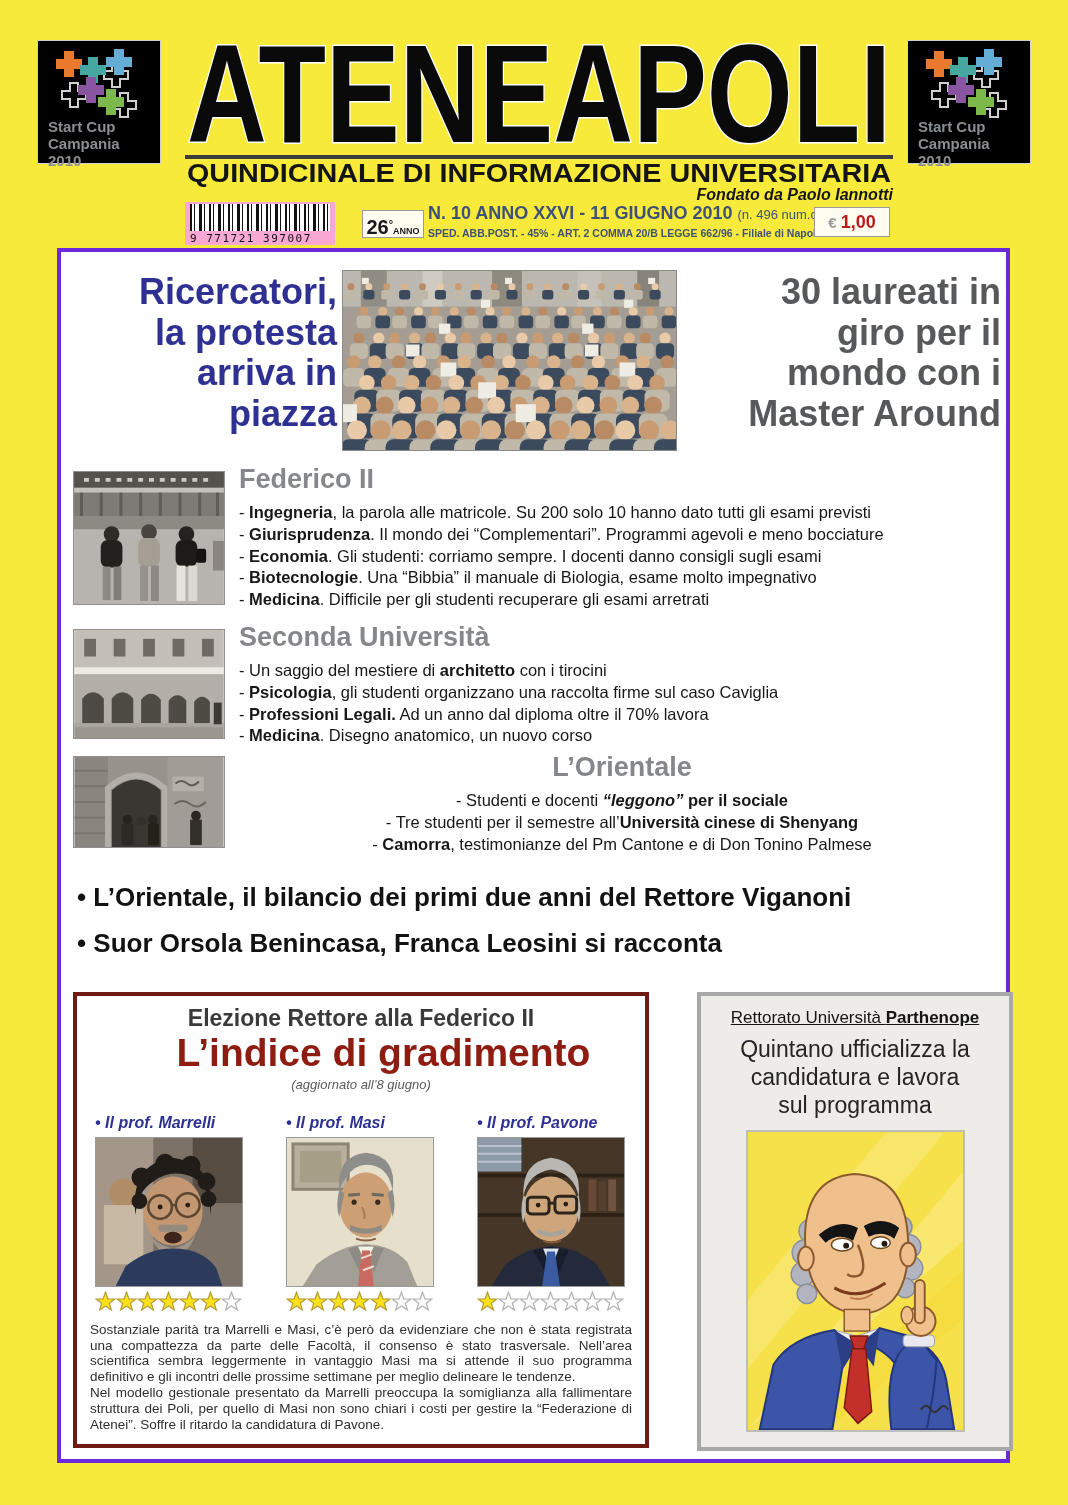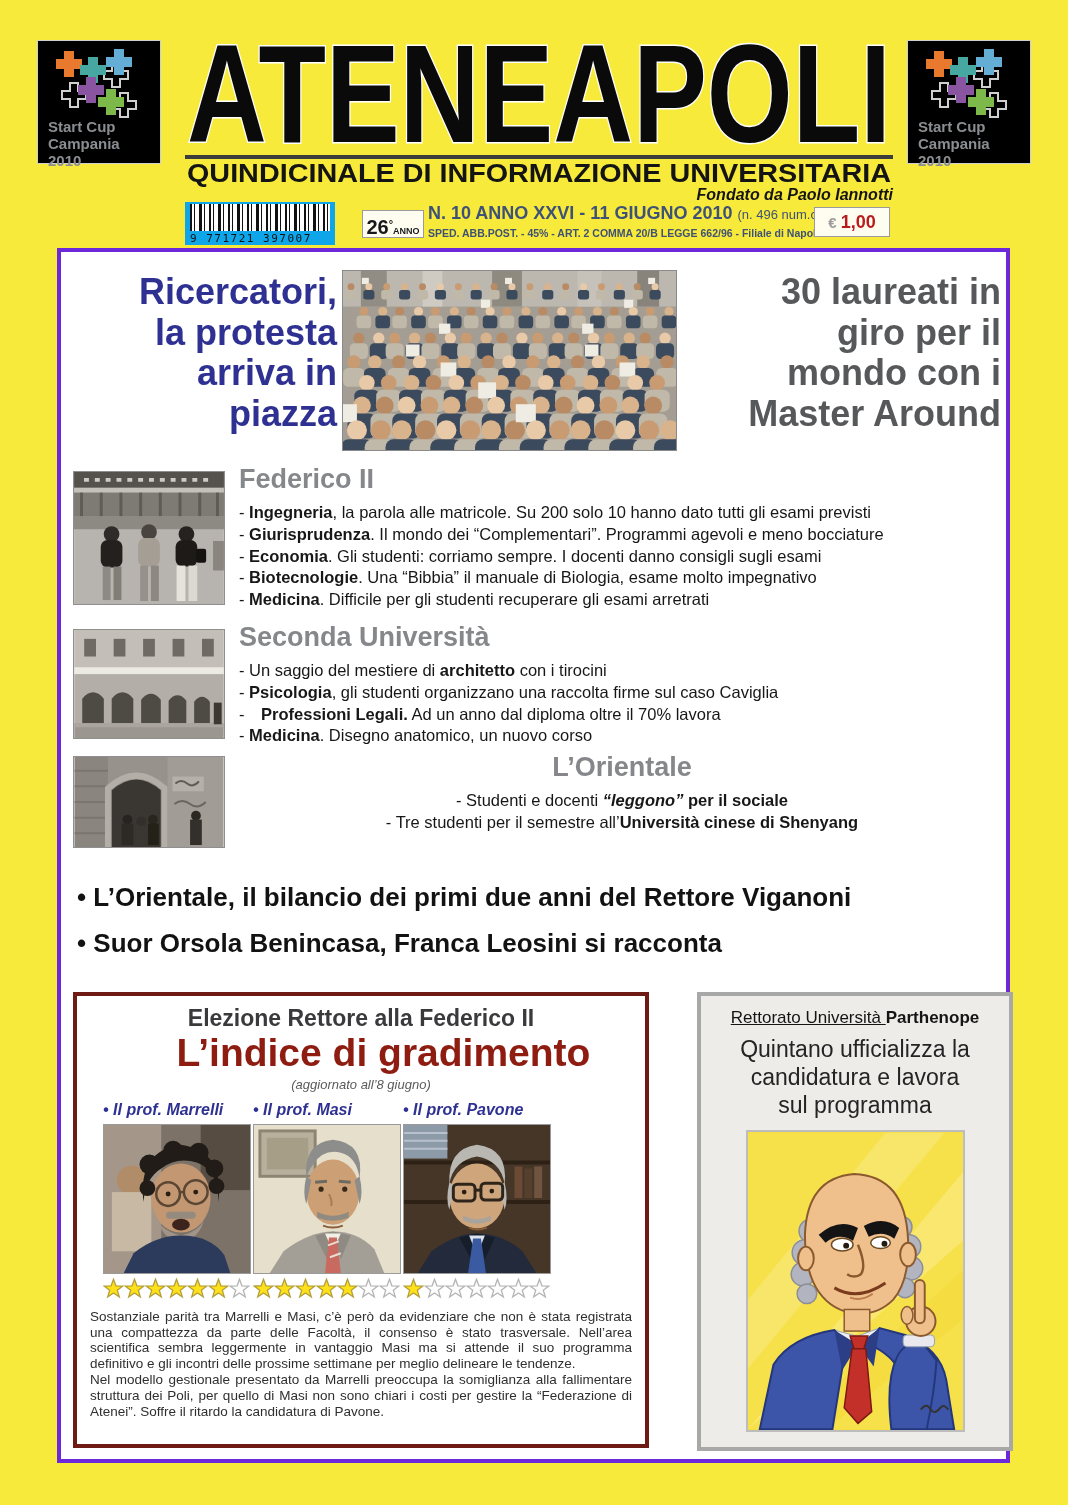--- a/index.html
+++ b/index.html
@@ -9,21 +9,21 @@
 
   
   .startcup { position:absolute; top:40px; width:124px; height:124px; background:#000000; border:1px solid #cfcfcf; }
   .startcup.left { left:37px; } .startcup.right { right:37px; }
   .startcup svg { position:absolute; left:8px; top:4px; }
   .startcup-text { position:absolute; left:10px; top:78px; font-size:15px; font-weight:bold; color:#8b8e91; line-height:1.12; white-space:pre-line; }
   .masthead-svg { position:absolute; left:183px; top:34px; }
   .logo-rule { position:absolute; left:185px; top:155px; width:708px; height:4px; background:#3d3d3d; }
   .tagline-svg { position:absolute; left:183px; top:158px; }
   .founder { position:absolute; left:185px; top:186px; width:708px; text-align:right; font-style:italic; font-weight:600; font-size:16px; color:#141414; }
-  .barcode-box { position:absolute; left:185px; top:202px; width:150px; height:43px; background:#0ea5e9; }
+  .barcode-box { position:absolute; left:185px; top:202px; width:150px; height:43px; background:#f9a8d4; }
   .barcode-stripes { position:absolute; left:5px; top:2px; right:5px; height:27px;
       background-image:repeating-linear-gradient(90deg,#111 0 2px,#fff 2px 4px,#111 4px 5px,#fff 5px 9px,#111 9px 12px,#fff 12px 14px,#111 14px 15px,#fff 15px 19px);
       background-color:#fff; }
   .barcode-digits { position:absolute; left:5px; bottom:0; font-family:"DejaVu Sans Mono", monospace; font-size:11px; letter-spacing:1.5px; color:#111; }
   .anno-badge { position:absolute; left:362px; top:210px; width:62px; height:28px; background:#fffdf0; border:1px solid #9a9a9a; text-align:center; line-height:26px; color:#17181c; }
   .anno-num { font-size:20px; font-weight:bold; }
   .anno-deg { font-size:11px; font-weight:bold; vertical-align:super; }
   .anno-label { font-size:9px; font-weight:bold; }
   .issue { position:absolute; left:428px; top:203px; width:378px; text-align:center; color:#3e5176; }
   .issue-main { font-size:18px; font-weight:bold; white-space:nowrap; }
@@ -48,21 +48,21 @@
   .sec-photo { position:absolute; left:12px; border:1px solid #8f8f8f; }
   .ph1 { top:219px; } .ph2 { top:377px; } .ph3 { top:504px; }
 
   .hl { position:absolute; left:16px; width:925px; font-size:26px; font-weight:bold; color:#121212; }
   .hl1 { top:630px; } .hl2 { top:676px; }
 
   .ebox { position:absolute; left:12px; top:740px; width:576px; height:456px; border:4px solid #6f1a12; background:#fff; }
   .ebox-kicker { margin-top:9px; text-align:center; font-size:23px; font-weight:bold; color:#3a3a3c; }
   .ebox-title { text-align:center; font-size:39px; font-weight:bold; color:#8e1c11; line-height:1.02; margin-top:1px;padding-left:45px; }
   .ebox-note { text-align:center; font-style:italic; font-size:13px; color:#5a5a5a; margin-top:4px; }
-  .cands { display:flex; justify-content:flex-start; padding:0 26px; margin-top:9px; }
+  .cands { display:flex; justify-content:space-between; padding:0 18px; margin-top:22px; }
   .cand { width:150px; }
   .cand-name { font-size:16px; font-weight:bold; font-style:italic; color:#2e3192; margin-bottom:5px; white-space:nowrap; }
   .cand-photo { width:148px; height:150px; border:1px solid #9a9a9a; display:block; }
   .stars { margin-top:4px; height:22px; display:flex; }
   .ebox-body { padding:0 13px; margin-top:9px; }
   .ebox-body p { font-size:13.5px; line-height:15.8px; text-align:justify; color:#2f2f2f; }
 
   .pbox { position:absolute; left:636px; top:740px; width:316px; height:459px; border:4px solid #a8a8a8; background:#edece9; }
   .pbox-kicker { margin-top:12px; text-align:center; font-size:17px; color:#151515; }
   .pbox-title { margin-top:7px; text-align:center; font-size:23px; font-weight:normal; color:#242424; line-height:1.22; }
@@ -465,21 +465,21 @@
       </g>
       <rect y="95" width="152" height="15" fill="#9b968f"></rect>
       <rect y="95" width="152" height="4" fill="#aaa59e"></rect>
       <rect x="142" y="74" width="8" height="22" fill="#3c3934"></rect>
     </svg>
     <section class="sec sec2">
       <div class="sec-title">Seconda Università</div>
       <div>
           <div class="sec-item"><span>- Un saggio del mestiere di </span><span style="font-weight: bold;">architetto</span><span> con i tirocini</span></div>
           <div class="sec-item"><span>- </span><span style="font-weight: bold;">Psicologia</span><span>, gli studenti organizzano una raccolta firme sul caso Caviglia</span></div>
-          <div class="sec-item"><span>- </span><span style="font-weight: bold; margin-left: 12px;">Professioni Legali.</span><span> Ad un anno dal diploma oltre il 70% lavora</span></div>
+          <div class="sec-item"><span>- </span><span style="font-weight: bold;">Professioni Legali.</span><span> Ad un anno dal diploma oltre il 70% lavora</span></div>
           <div class="sec-item"><span>- </span><span style="font-weight: bold;">Medicina</span><span>. Disegno anatomico, un nuovo corso</span></div>
         </div>
     </section>
 
     <svg class="sec-photo ph3" width="152" height="92" viewBox="0 0 152 92">
       <rect width="152" height="92" fill="#97938c"></rect>
       <rect width="34" height="92" fill="#8a867f"></rect>
       <g stroke="#7a766f" stroke-width="2">
           <line x1="0" y1="14" x2="34" y2="14"></line>
           <line x1="0" y1="30" x2="34" y2="30"></line>
@@ -500,20 +500,21 @@
       <circle cx="80" cy="64" r="5" fill="#29261f"></circle>
         <rect x="75" y="68" width="11" height="22" fill="#242118"></rect>
       <circle cx="124" cy="60" r="5" fill="#2b2824"></circle>
         <rect x="118" y="64" width="12" height="26" fill="#33302b"></rect>
     </svg>
     <section class="sec sec3">
       <div class="sec-title">L’Orientale</div>
       <div>
           <div class="sec-item"><span>- Studenti e docenti </span><span style="font-weight: bold; font-style: italic;">“leggono”</span><span> </span><span style="font-weight: bold;">per il sociale</span></div>
           <div class="sec-item"><span>- Tre studenti per il semestre all’</span><span style="font-weight: bold;">Università cinese di Shenyang</span></div>
+          <div class="sec-item"><span>- </span><span style="font-weight: bold;">Camorra</span><span>, testimonianze del Pm Cantone e di Don Tonino Palmese</span></div>
         </div>
     </section>
 
     <div class="hl hl1"><span>•</span> <span>L’Orientale, il bilancio dei primi due anni del Rettore Viganoni</span></div>
     <div class="hl hl2"><span>•</span> <span>Suor Orsola Benincasa, Franca Leosini si racconta</span></div>
 
     <section class="ebox">
       <div class="ebox-kicker">Elezione Rettore alla Federico II</div>
       <div class="ebox-title">L’indice di gradimento</div>
       <div class="ebox-note">(aggiornato all’8 giugno)</div>
@@ -681,21 +682,21 @@
         </div>
       </div>
 
       <div class="ebox-body">
         <p>Sostanziale parità tra Marrelli e Masi, c’è però da evidenziare che non è stata registrata una compattezza da parte delle Facoltà, il consenso è stato trasversale. Nell’area scientifica sembra leggermente in vantaggio Masi ma si attende il suo programma definitivo e gli incontri delle prossime settimane per meglio delineare le tendenze.</p>
         <p>Nel modello gestionale presentato da Marrelli preoccupa la somiglianza alla fallimentare struttura dei Poli, per quello di Masi non sono chiari i costi per gestire la “Federazione di Atenei”. Soffre il ritardo la candidatura di Pavone.</p>
       </div>
     </section>
 
     <aside class="pbox">
-      <div class="pbox-kicker"><span style="text-decoration: underline;">Rettorato Università </span><span style="font-weight: bold; ">Parthenope</span></div>
+      <div class="pbox-kicker"><span style="text-decoration: underline;">Rettorato Università </span><span style="font-weight: bold; text-decoration: underline;">Parthenope</span></div>
       <div class="pbox-title pre">Quintano ufficializza la
 candidatura e lavora
 sul programma</div>
       <svg class="caric" width="219" height="302" viewBox="0 0 219 302">
         <rect width="219" height="302" fill="#f6e14a"></rect>
         <polygon points="0,302 219,40 219,110 0,302" fill="#fae878" opacity="0.8"></polygon>
         <polygon points="40,302 219,140 219,190 80,302" fill="#f3d93a" opacity="0.55"></polygon>
         <polygon points="0,240 200,0 140,0 0,170" fill="#fae878" opacity="0.7"></polygon>
         <g fill="#b2b5bf" stroke="#8b8e99" stroke-width="1.5">
           <circle cx="64" cy="100" r="12"></circle>

